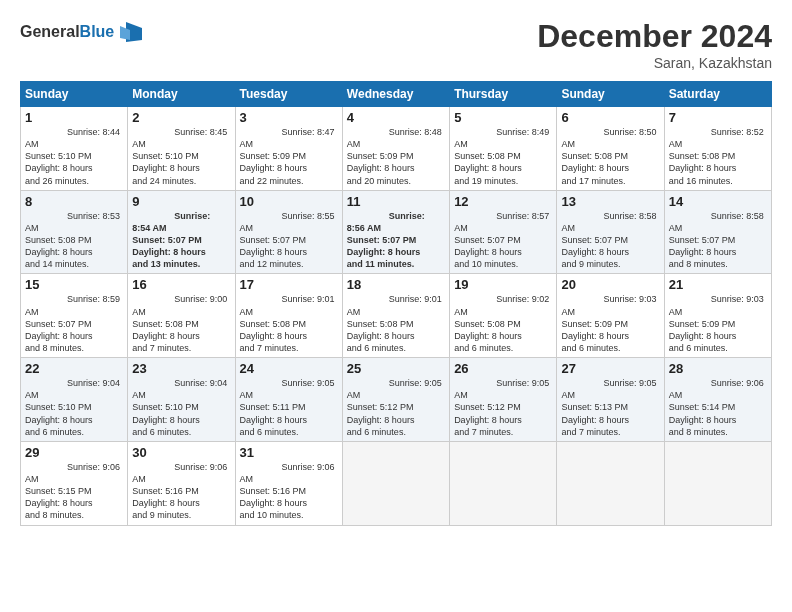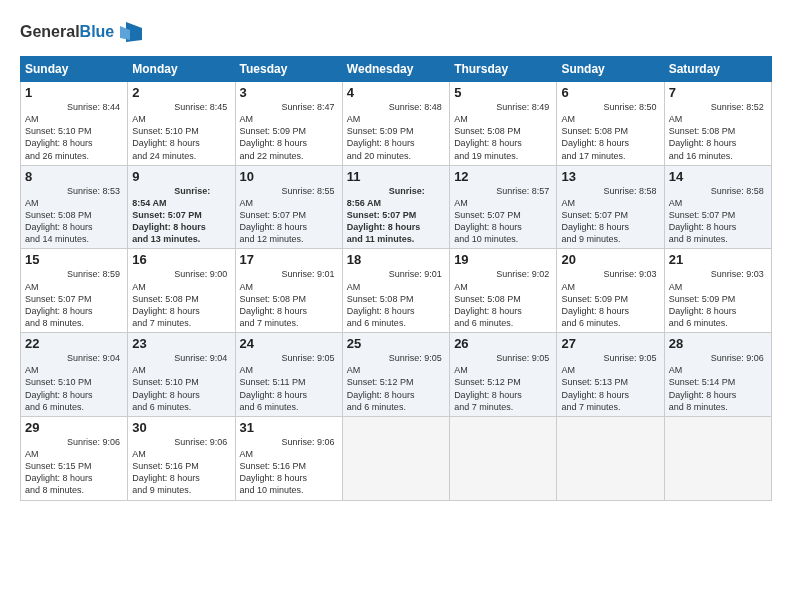--- a/index.html
+++ b/index.html
@@ -112,20 +112,24 @@
     <div class="logo">
       <div class="logo-text">
         <span class="logo-general">General</span>
         <span class="logo-blue">Blue</span>
       </div>
       <svg class="logo-icon" viewBox="0 0 28 28">
         <polygon points="10,4 26,10 26,22 10,24" fill="#1a6faf"></polygon>
         <polygon points="4,8 14,12 14,22 4,20" fill="#5ba3d9"></polygon>
       </svg>
     </div>
+    <div class="title-block">
+      <div class="month-title">December 2024</div>
+      <div class="subtitle">Saran, Kazakhstan</div>
+    </div>
   </div>
 
   <table>
     <thead>
       <tr id="thead-row">
           <th>Sunday</th>
           <th>Monday</th>
           <th>Tuesday</th>
           <th>Wednesday</th>
           <th>Thursday</th>

